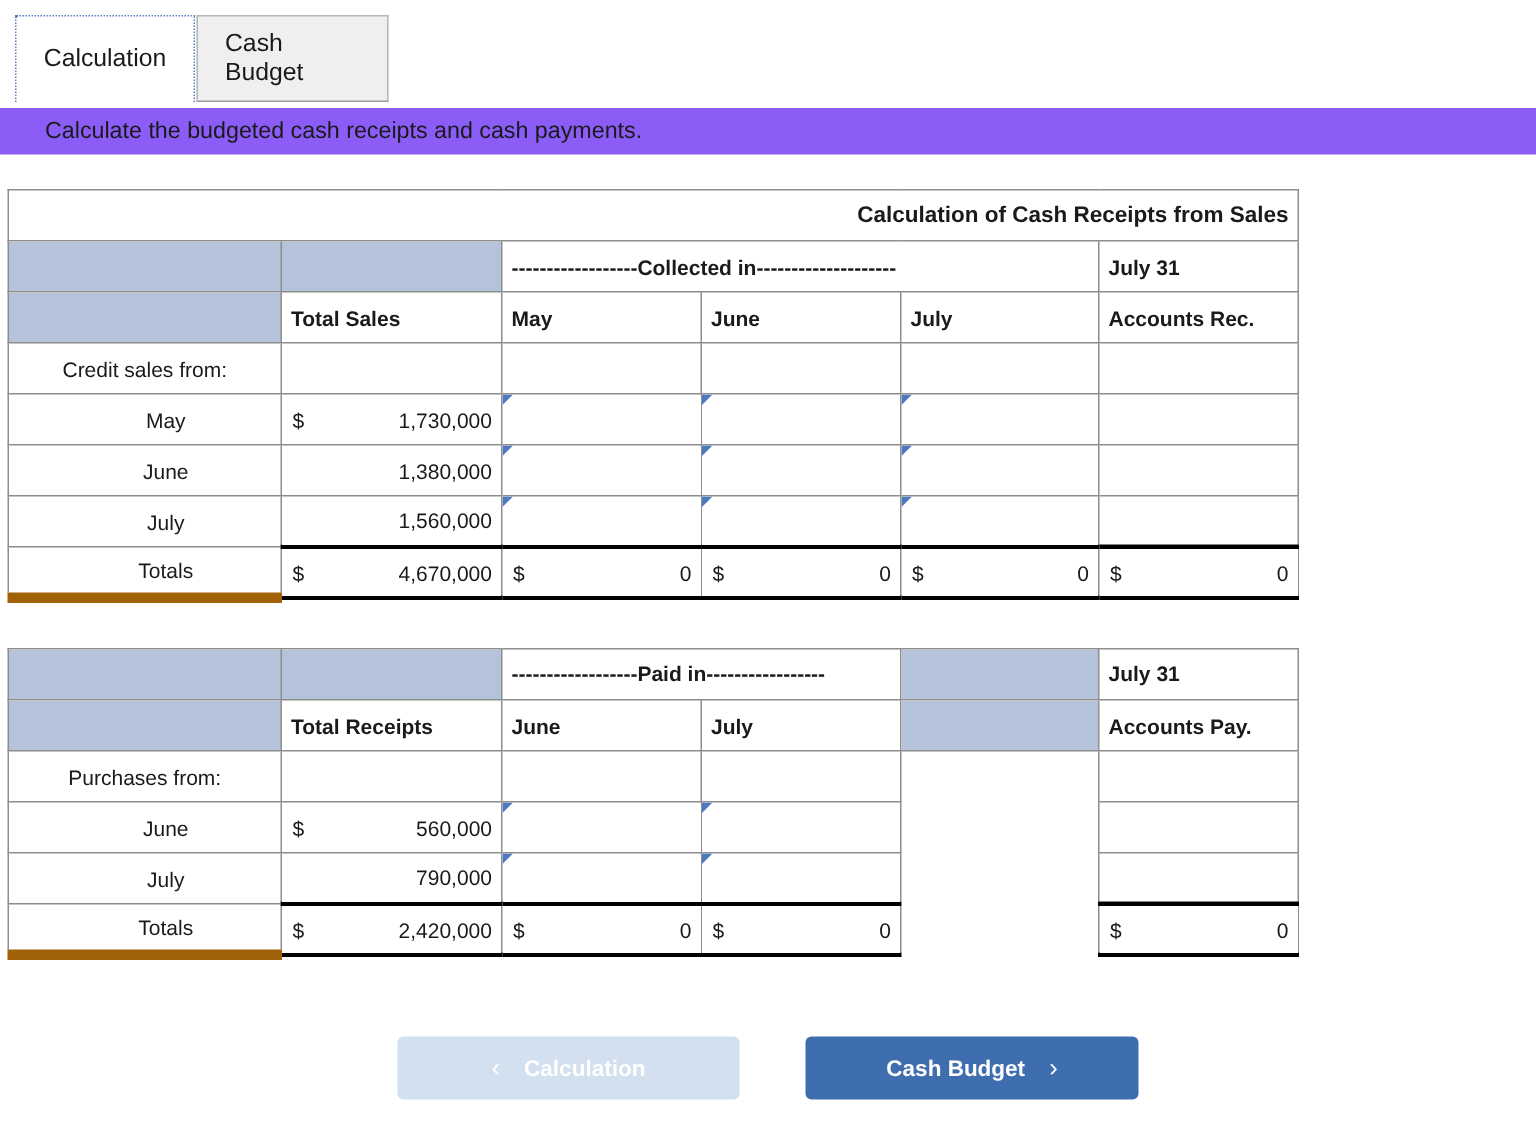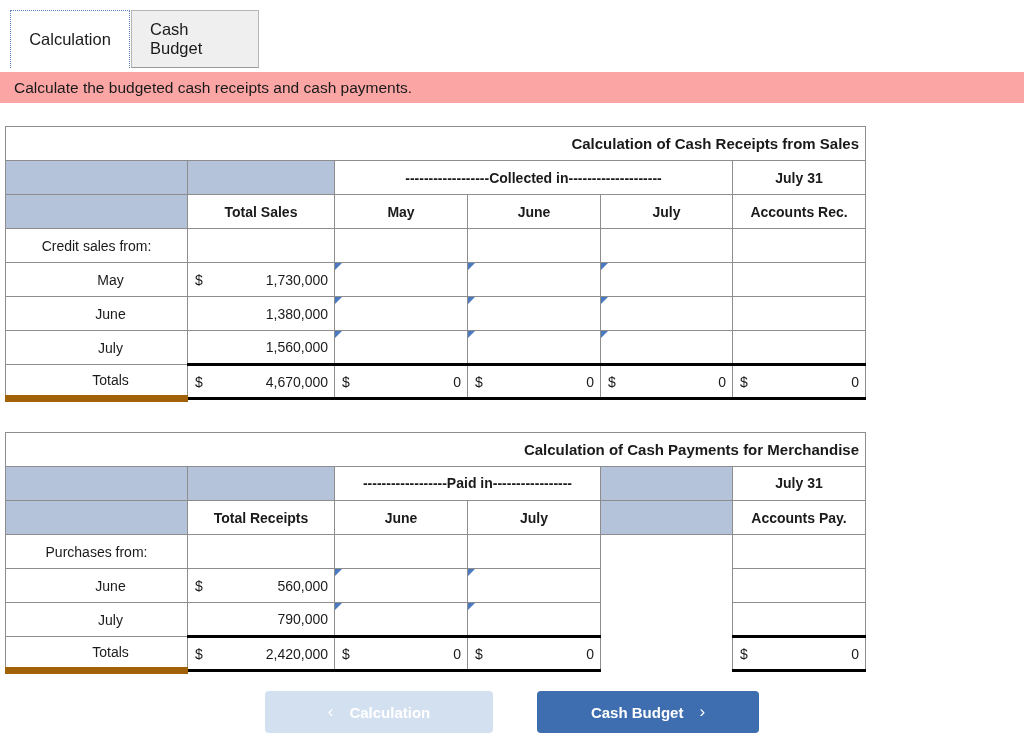--- a/index.html
+++ b/index.html
@@ -41,23 +41,23 @@
   }
   .tabbar-underline {
     position: absolute; left: 0; top: 68px; width: 1024px;
     height: 1px; background: #cfcfcf;
   }
 
   
   .instruction {
     position: absolute; left: 0; top: 72px;
     width: 1024px; height: 31px;
-    background: #fca5a5;
+    background: #8b5cf6;
     display: flex; align-items: center;
-    padding-left: 14px;
+    padding-left: 30px;
     font-size: 15.5px; color: #1a1a1a;
   }
 
   
   .sheet { position: absolute; left: 5px; width: 860px; }
   #sheet1 { top: 126px; }
   #sheet2 { top: 432px; }
 
   table.grid {
     width: 860px;
@@ -78,21 +78,20 @@
   .title-row td {
     background: #7fa9df;
     text-align: right;
     font-weight: bold;
     font-size: 15px;
     height: 32px;
     border-color: #8d8d8d;
   }
   .hdr td {
     background: #b4c2da;
-    text-align: center;
     font-weight: bold;
   }
   .hdr td.blank { background: #b4c2da; }
   .hdr-tall td { height: 36px; white-space: normal; line-height: 1.05; }
   .lbl { text-align: center; padding-left: 6px; }
   .lbl.indent { padding-left: 34px; }
   .money { position: relative; text-align: right; padding-right: 8px; }
   .money .dsign { position: absolute; left: 7px; top: 50%; transform: translateY(-50%); }
   .nb { border: none !important; background: #ffffff; }
 
@@ -258,23 +257,20 @@
     <table class="grid">
       <colgroup>
         <col style="width:182px">
           <col style="width:147px">
           <col style="width:133px">
         <col style="width:133px">
           <col style="width:132px">
           <col style="width:133px">
       </colgroup>
       <tbody>
-        <tr class="title-row">
-          <td colspan="6">Calculation of Cash Payments for Merchandise</td>
-        </tr>
         <tr class="hdr hdr-tall">
           <td class="blank"></td>
           <td class="blank"></td>
           <td colspan="2">------------------Paid in-----------------</td>
           <td class="blank"></td>
           <td>July 31</td>
         </tr>
         <tr class="hdr">
           <td class="blank"></td>
           <td>Total Receipts</td>

